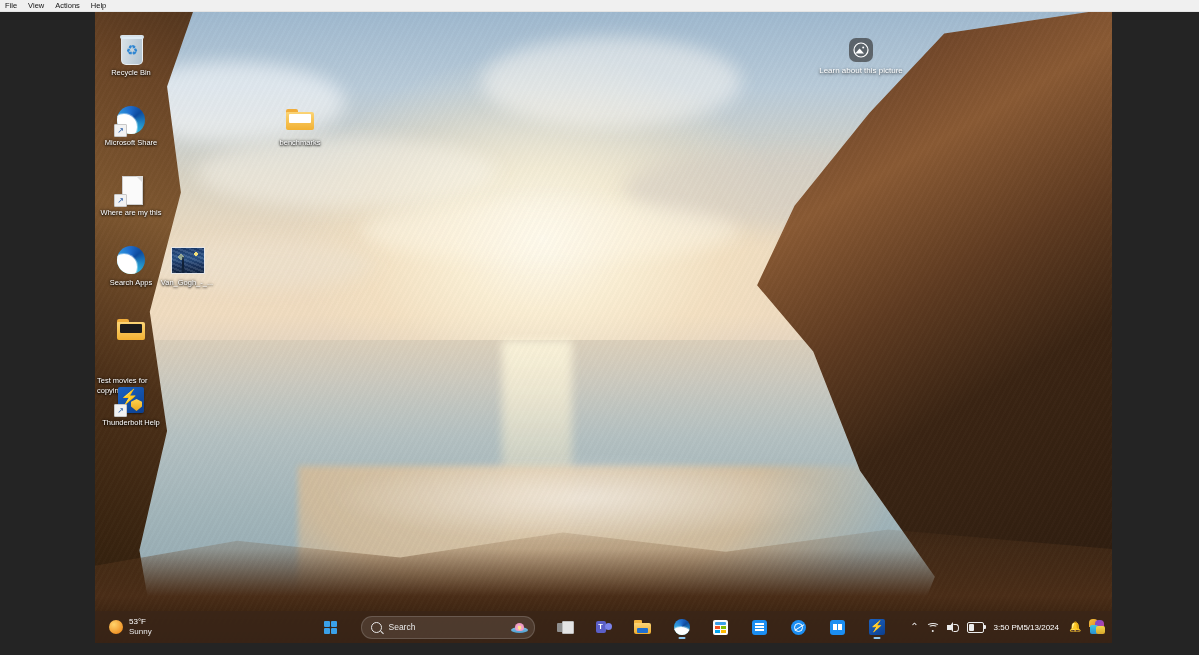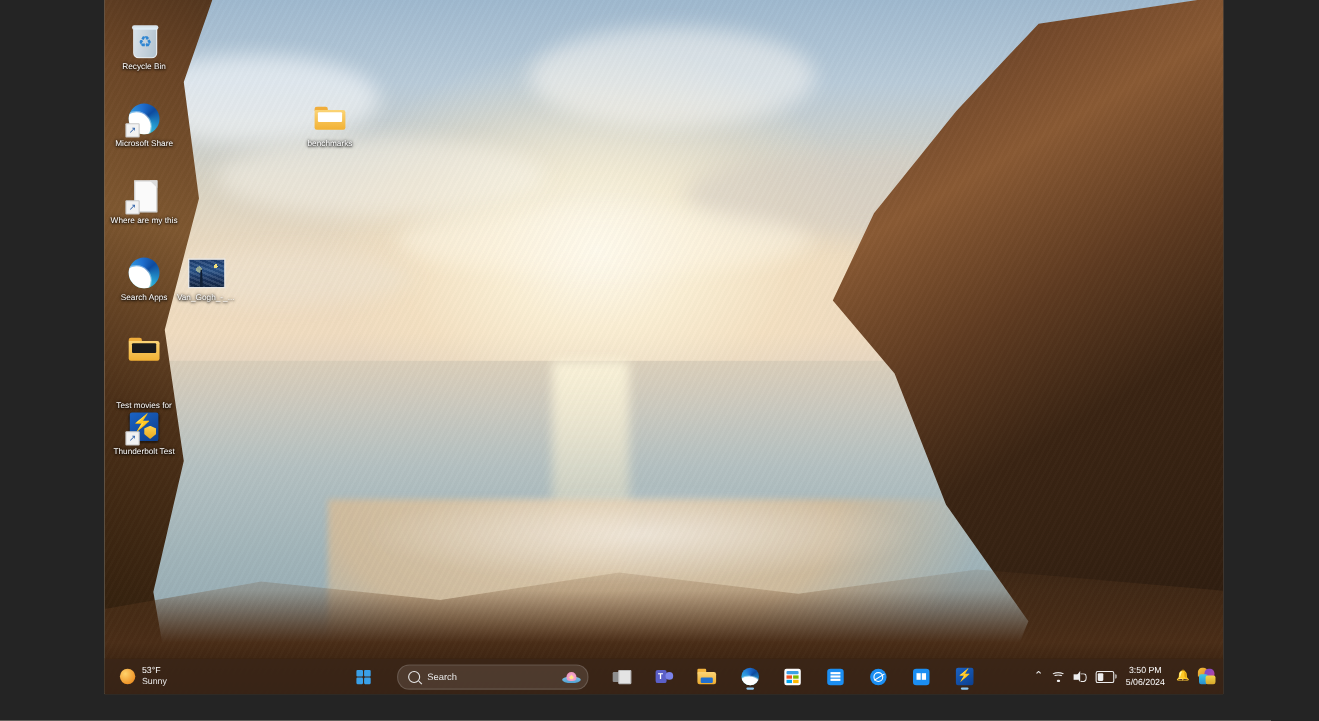--- a/index.html
+++ b/index.html
@@ -98,21 +98,21 @@
     position:absolute;inset:0;opacity:.25;pointer-events:none;
     background-image:repeating-linear-gradient(118deg, rgba(255,255,255,.05) 0 2px, rgba(0,0,0,.06) 2px 5px);
   }
   
   .desk-icon{
     position:absolute;width:70px;display:flex;flex-direction:column;
     align-items:center;gap:2px;cursor:default;
   }
   .desk-icon .glyph{width:32px;height:32px;position:relative;}
   .desk-icon .label{
-    font-size:7.5px;line-height:9.5px;color:#fff;text-align:center;
+    font-size:7.5px;line-height:9.5px;color:#fff;
     text-shadow:0 0 3px rgba(0,0,0,.95),0 1px 2px rgba(0,0,0,.9);
     max-width:68px;word-wrap:break-word;
   }
   .shortcut-arrow{
     position:absolute;left:-1px;bottom:-1px;width:11px;height:11px;
     background:#f2f2f2;border:1px solid #c8c8c8;border-radius:1px;
     display:flex;align-items:center;justify-content:center;
     font-size:8px;color:#2b5fa8;line-height:1;
   }
   
@@ -281,21 +281,21 @@
   .ic-globe .in{border:1.3px solid #fff;border-radius:50%;}
   .ic-globe .in::after{content:"";position:absolute;left:-1px;top:3.5px;width:11px;height:1.2px;background:#fff;transform:rotate(-32deg);}
   .ic-media .in{background:
       linear-gradient(#fff,#fff) 0 1px/4px 6px no-repeat,
       linear-gradient(#fff,#fff) 5px 1px/4px 6px no-repeat;border-radius:1px;}
   .ic-tb-task{width:16px;height:16px;border-radius:2px;background:linear-gradient(145deg,#1b63c4,#0c3f8e);position:relative;}
   .ic-tb-task::before{content:"\26A1";position:absolute;left:2px;top:0px;font-size:11px;line-height:15px;color:#8fd0ff;}
   
   #tray{position:absolute;right:6px;display:flex;align-items:center;gap:8px;}
   .tray-ic{display:flex;align-items:center;justify-content:center;color:#ededed;font-size:10px;line-height:1;cursor:default;}
-  #clock{display:flex;flex-direction:column;align-items:center;line-height:11px;margin:0 2px;}
+  #clock{display:flex;flex-direction:row;align-items:flex-start;line-height:11px;margin:0 2px;}
   #clock span{font-size:8px;color:#fff;}
   .ic-wifi{width:12px;height:10px;position:relative;}
   .ic-wifi i{position:absolute;left:50%;transform:translateX(-50%);border:1.2px solid #ededed;
     border-bottom-color:transparent;border-left-color:transparent;border-right-color:transparent;border-radius:50% 50% 0 0;}
   .ic-wifi i:nth-child(1){bottom:2px;width:11px;height:5px;}
   .ic-wifi i:nth-child(2){bottom:2px;width:7px;height:3.5px;}
   .ic-wifi i:nth-child(3){bottom:0;width:2.5px;height:2.5px;border-radius:50%;background:#ededed;border:0;}
   .ic-speaker{width:12px;height:10px;position:relative;}
   .ic-speaker .b{position:absolute;left:0;top:2.5px;width:4px;height:5px;background:#ededed;}
   .ic-speaker .c{position:absolute;left:2px;top:0;width:0;height:0;border-style:solid;
@@ -312,20 +312,26 @@
   .ic-colorapp .p2{left:6px;top:1px;width:9px;height:8px;background:linear-gradient(135deg,#6f4bd8,#c0439a);border-radius:4px 4px 0 0;}
   .ic-colorapp .p3{left:1px;top:6px;width:8px;height:9px;background:linear-gradient(#3ec8e0,#2a8fd0);}
   .ic-colorapp .p4{left:7px;top:7px;width:9px;height:8px;background:linear-gradient(#f0d84a,#d9a72c);}
 </style>
 </head>
 <body>
 
 <div id="app-window">
 
 
+  <div id="menu-bar">
+    <div class="menu-item">File</div>
+    <div class="menu-item">View</div>
+    <div class="menu-item">Actions</div>
+    <div class="menu-item">Help</div>
+  </div>
 
   <div id="session-area">
     <div id="remote-desktop">
 
       <div id="wallpaper">
         <div class="wp-sky"></div>
         <div class="cloud" style="left:2%;top:8%;width:230px;height:80px;background:rgba(255,255,255,.55);"></div>
         <div class="cloud" style="left:10%;top:20%;width:300px;height:70px;background:rgba(250,245,235,.5);"></div>
         <div class="cloud" style="left:38%;top:4%;width:260px;height:90px;background:rgba(255,252,245,.5);"></div>
         <div class="cloud" style="left:52%;top:22%;width:330px;height:75px;background:rgba(214,205,196,.55);"></div>
@@ -389,34 +395,44 @@
         <div class="label">Test movies for copying</div>
       </div>
 
       <div class="desk-icon" style="left:1px;top:372px;">
         <div class="glyph">
           <div class="ic-tb">
               <div class="shield"></div>
             </div>
           <div class="shortcut-arrow">↗</div>
         </div>
-        <div class="label">Thunderbolt Test</div>
+        <div class="label">Thunderbolt Help</div>
       </div>
 
       <div class="desk-icon" style="left:170px;top:92px;">
         <div class="glyph">
           <div class="ic-folder">
               <div class="tab"></div>
               <div class="body"></div>
               <div class="sheet"></div>
             </div>
         </div>
         <div class="label">benchmarks</div>
       </div>
 
+      <div id="learn-picture" style="left:723px;top:26px;">
+        <div class="badge">
+          <svg width="16" height="16" viewBox="0 0 16 16" aria-hidden="true">
+            <circle cx="8" cy="8" r="7" fill="none" stroke="#fff" stroke-width="1.2"></circle>
+            <circle cx="10.2" cy="5.6" r="1" fill="#fff"></circle>
+            <path d="M2.2 11.6 L6.6 6.4 L11 11.6 Z" fill="#fff"></path>
+          </svg>
+        </div>
+        <div class="label">Learn about this picture</div>
+      </div>
 
       <div id="taskbar">
 
         <div id="weather">
           <div class="sun"></div>
           <div class="txt">
             <div class="temp">53°F</div>
             <div class="cond">Sunny</div>
           </div>
         </div>
@@ -512,21 +528,21 @@
                 <div class="w"></div>
               </div>
             </div>
           <div class="tray-ic">
               <div class="ic-battery">
                 <div class="lvl"></div>
               </div>
             </div>
           <div id="clock">
             <span>3:50 PM</span>
-            <span>5/06/2024</span>
+            <span>5/13/2024</span>
           </div>
           <div class="tray-ic">
               <div class="ic-bell">🔔</div>
             </div>
           <div class="tray-ic">
             <div class="ic-colorapp">
                 <div class="p p1"></div>
                 <div class="p p2"></div>
                 <div class="p p3"></div>
                 <div class="p p4"></div>

